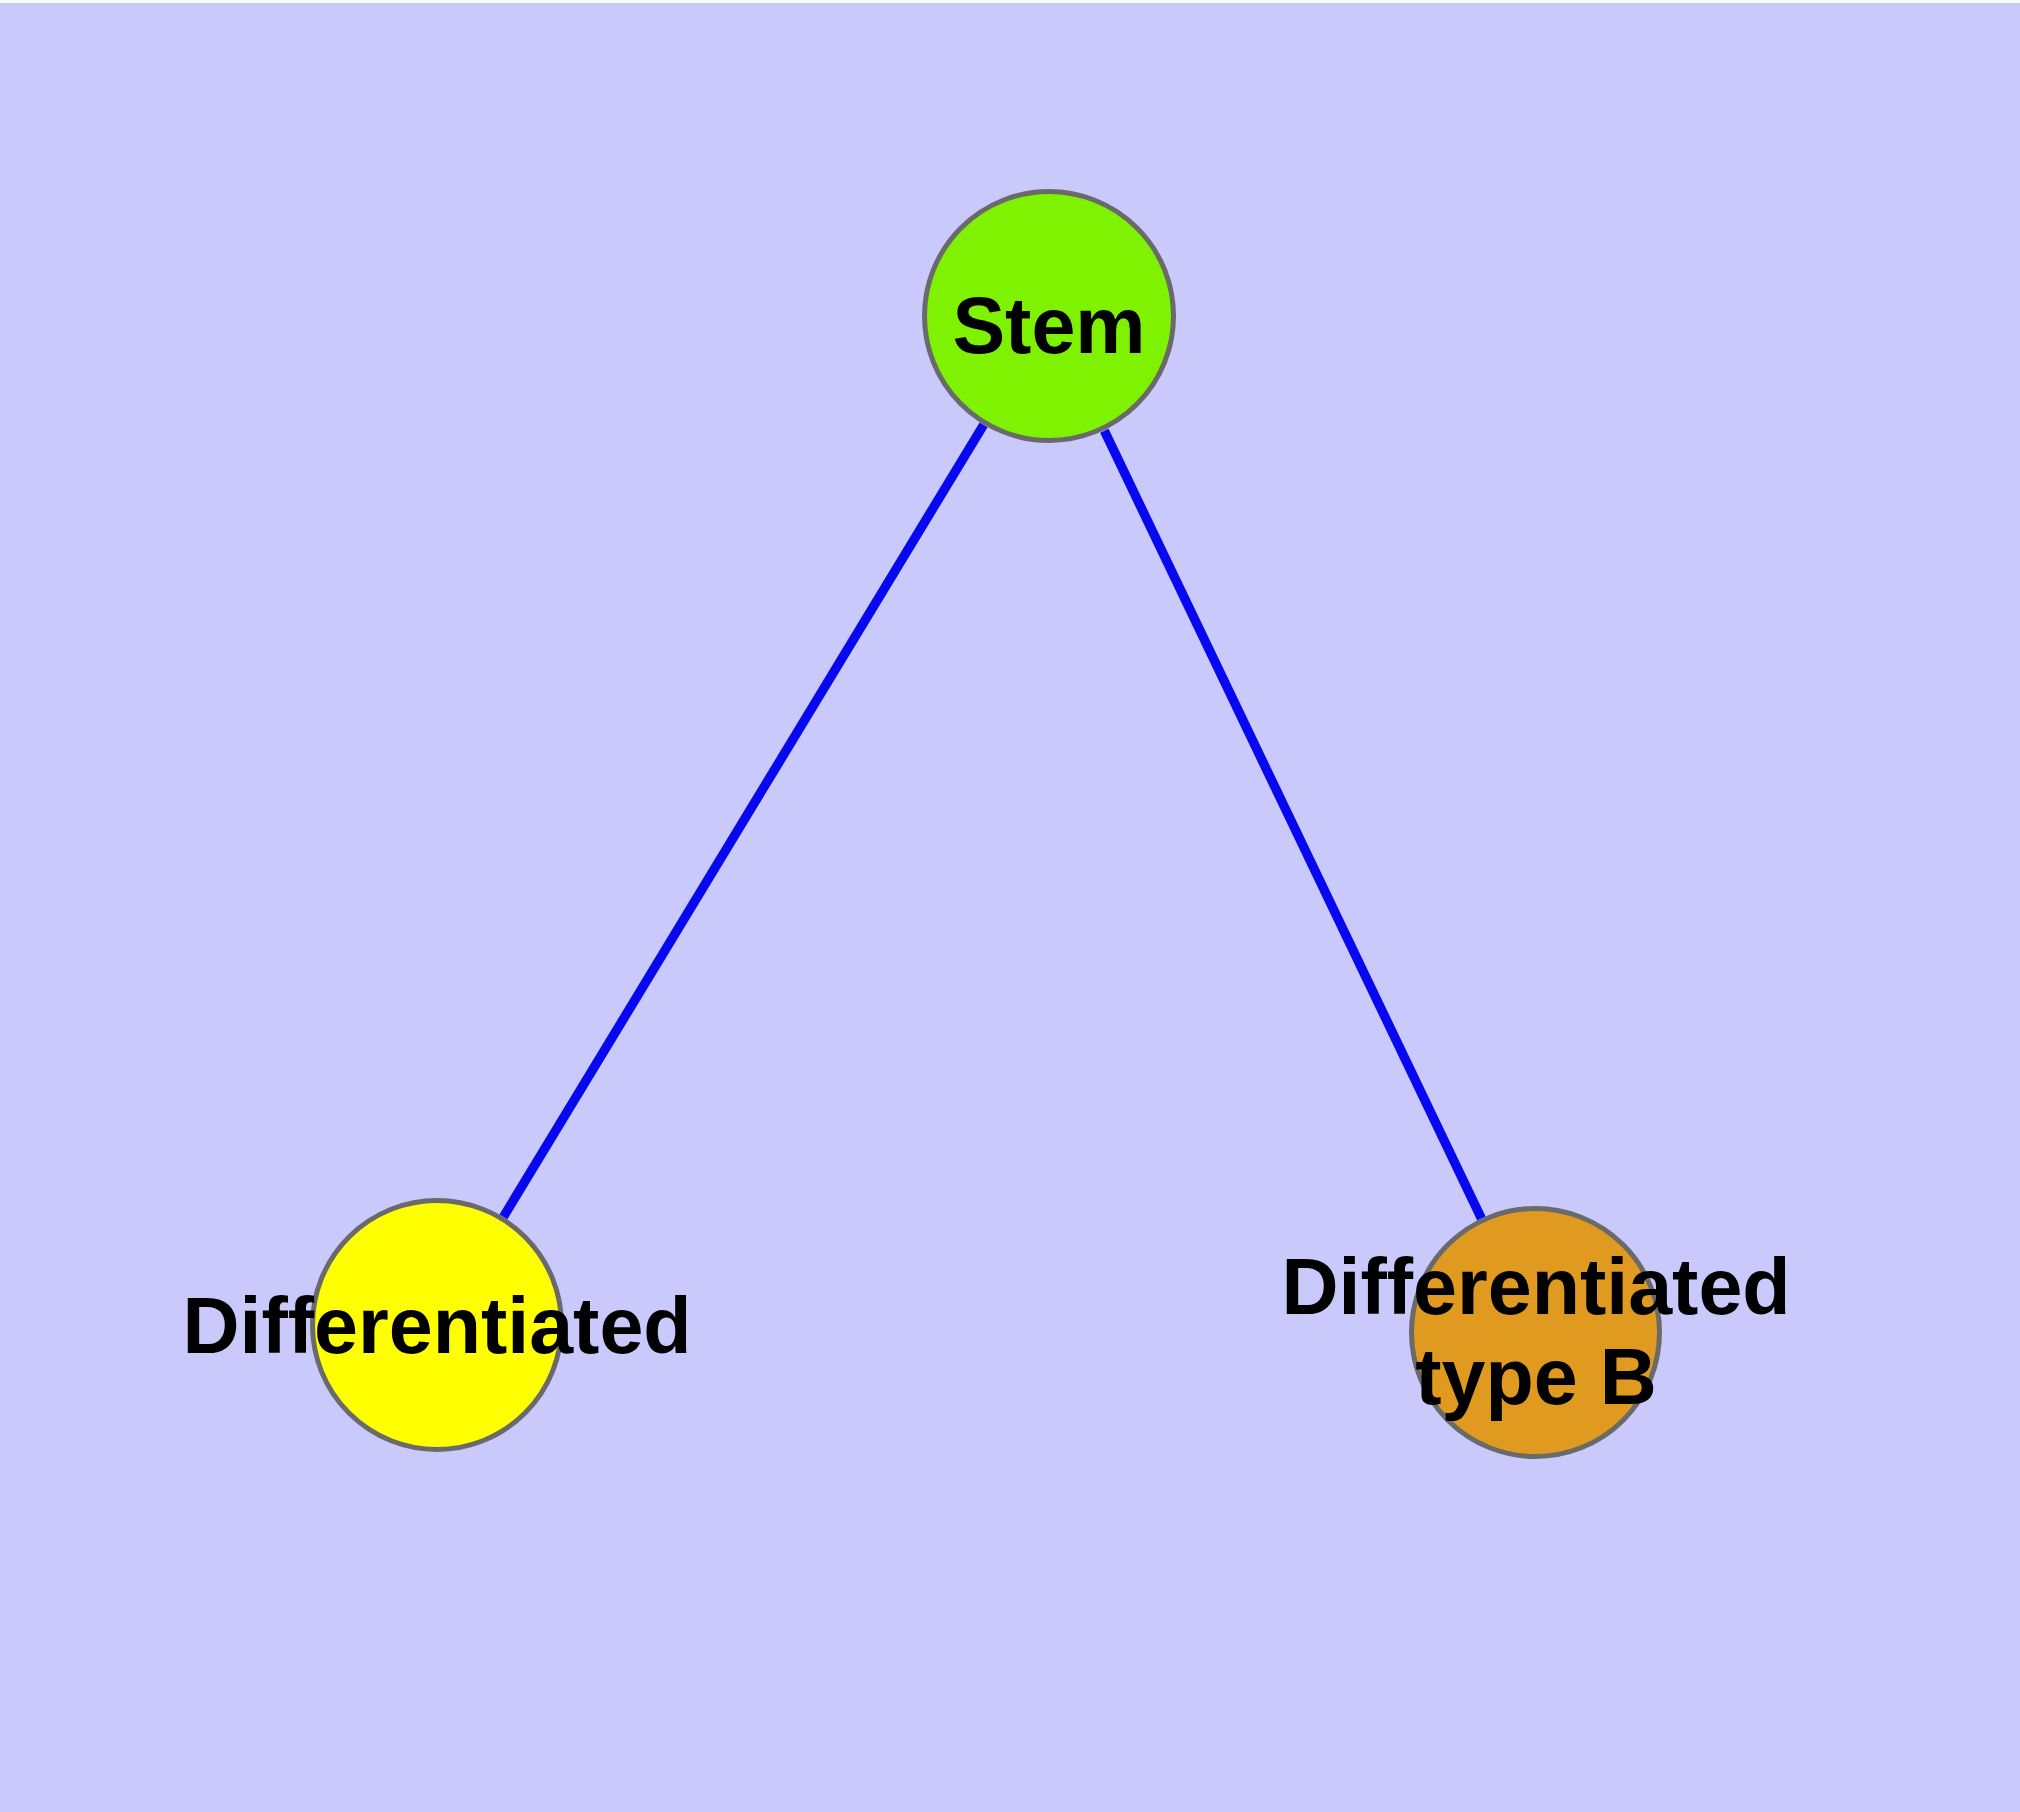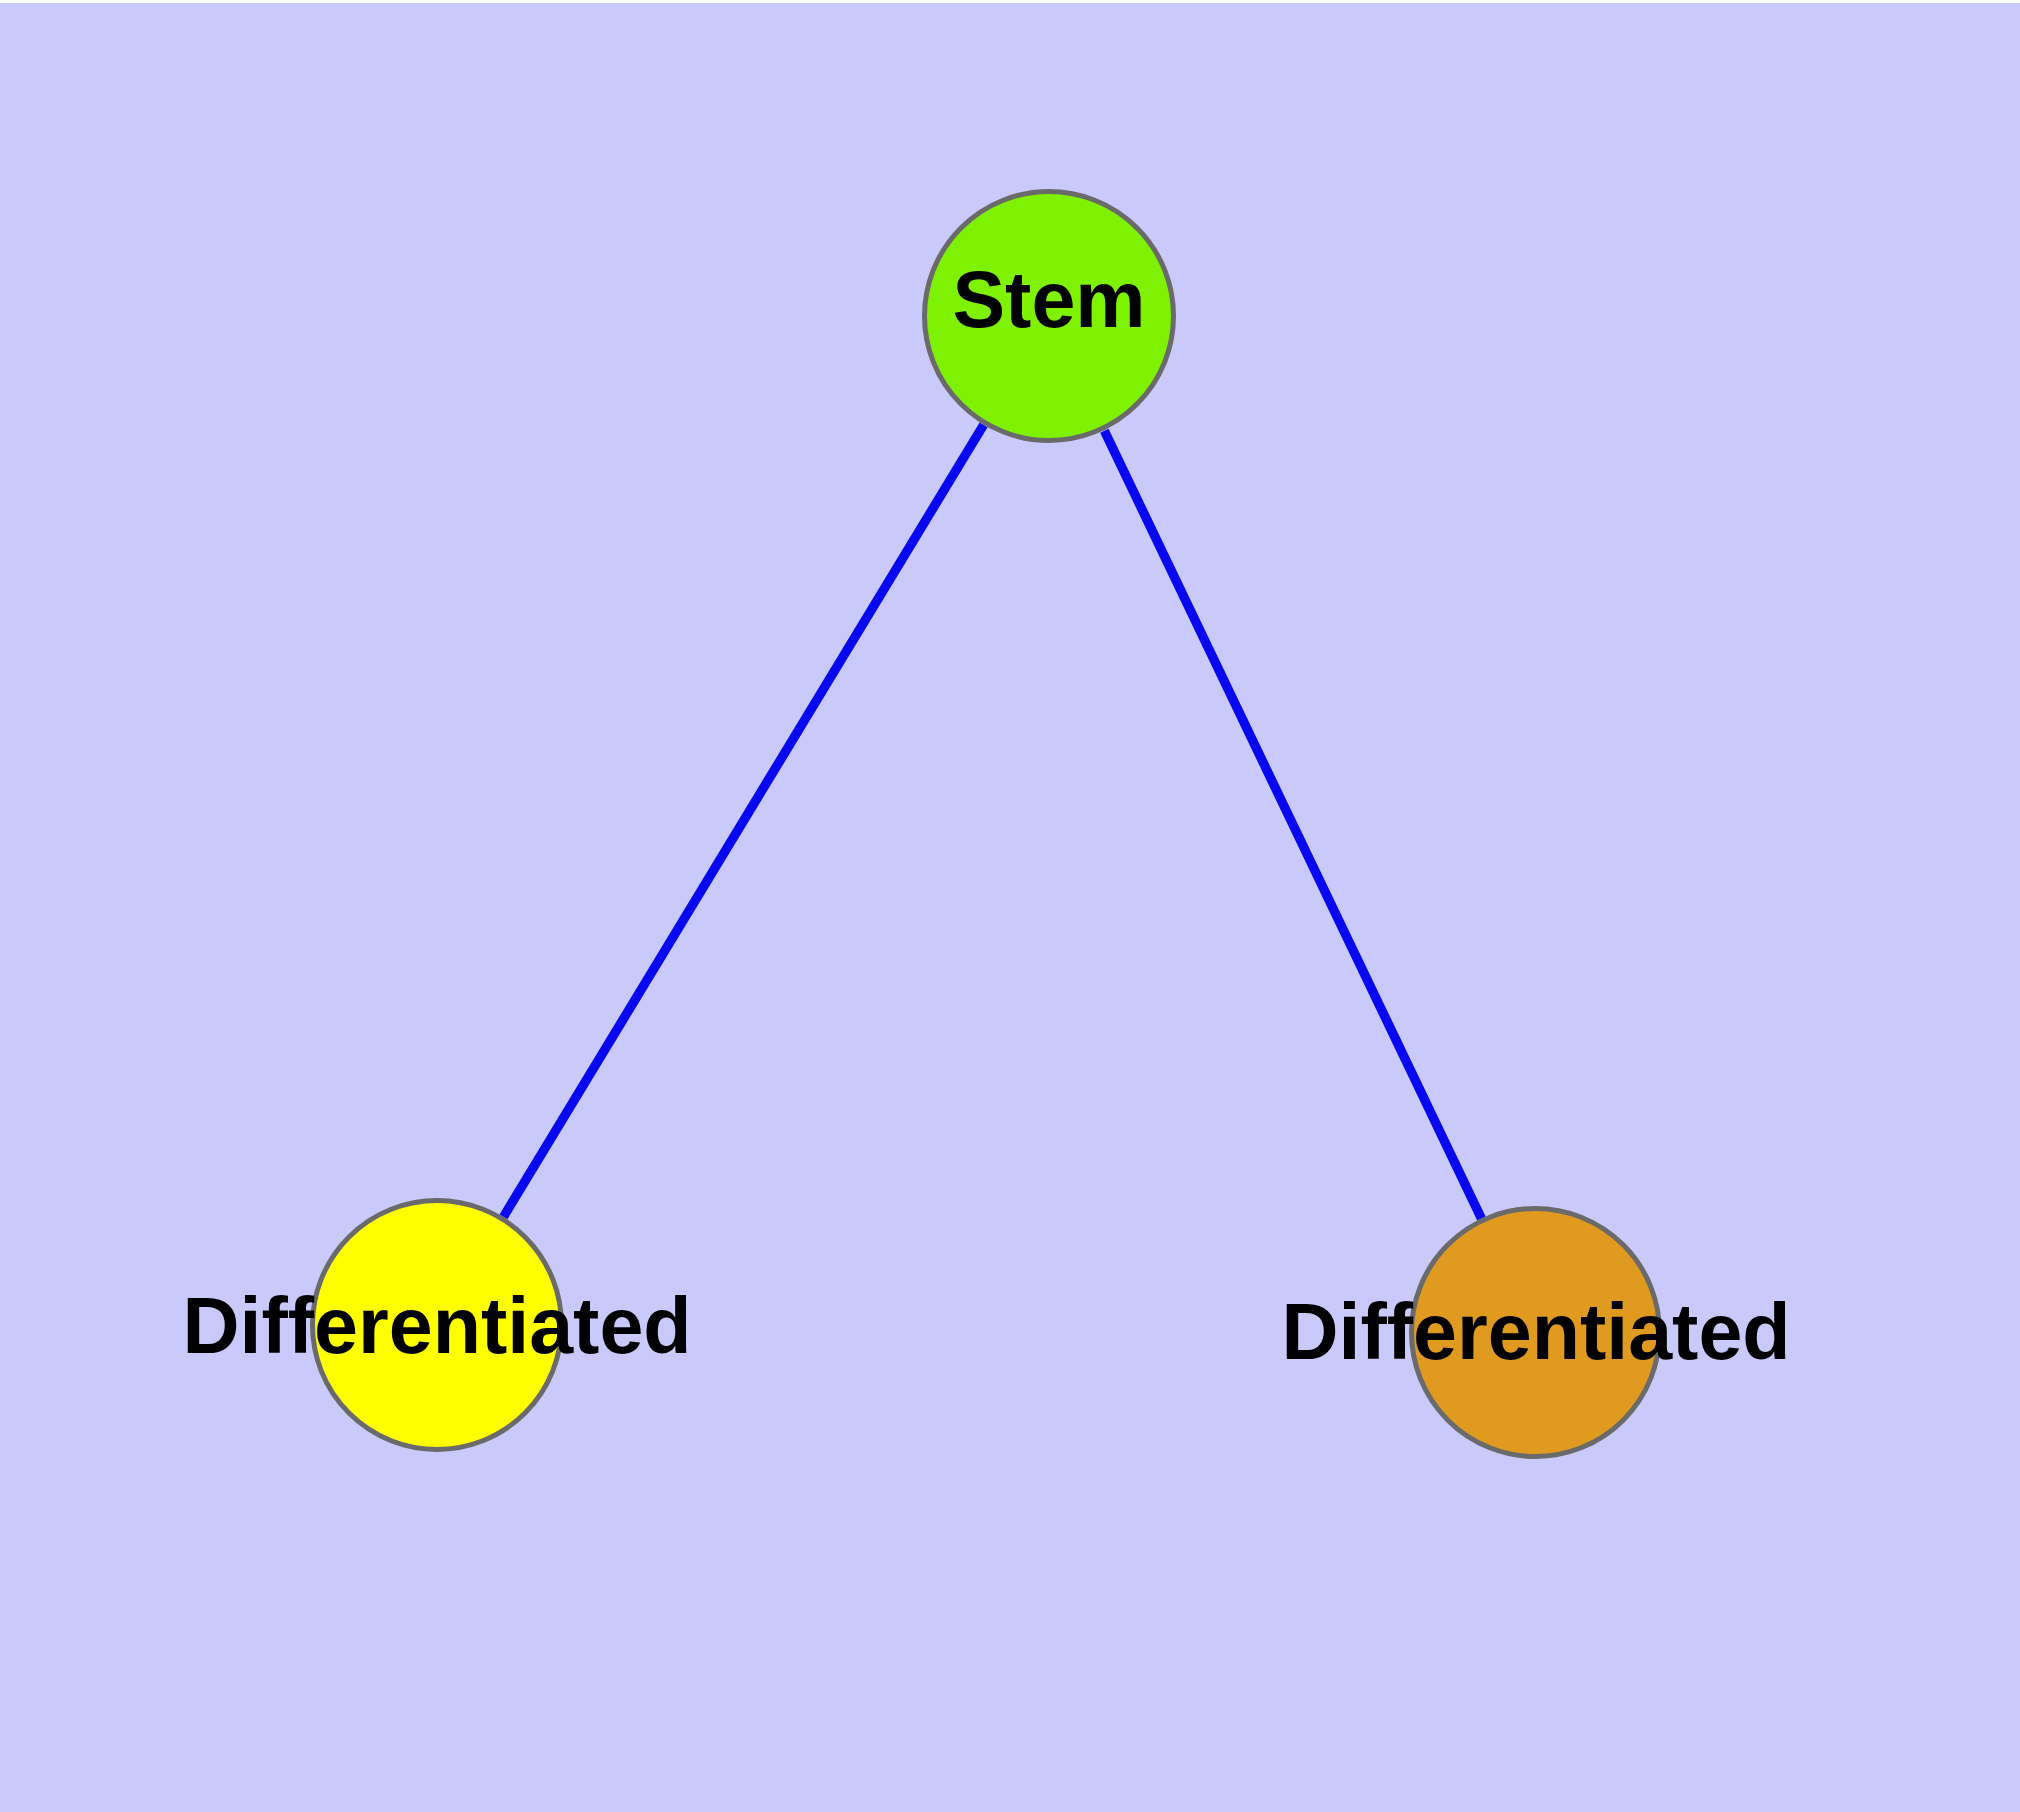--- a/index.html
+++ b/index.html
@@ -61,33 +61,34 @@
 
   <div class="top-strip" style="background: rgb(255, 255, 255);"></div>
 
   <svg class="edges-layer" width="2021" height="1812" viewBox="0 0 2384 2138">
     <line x1="1160.2404216138793" y1="501.2709942629773" x2="593.7595783861207" y2="1435.7290057370226" stroke="#0707f0" stroke-width="11"></line>
     <line x1="1302.770226287537" y1="508.29529846473326" x2="1747.6615752210466" y2="1437.6066701916984" stroke="#0707f0" stroke-width="11"></line>
   </svg>
 
   <div class="node">
     <div class="circle" style="left: 922px; top: 189px; width: 254px; height: 254px; background: rgb(126, 242, 1); border-color: rgb(106, 106, 106); border-width: 5.1px;"></div>
-    <div class="label" style="left: 1049px; top: 300px; color: rgb(0, 0, 0);">
+    <div class="label" style="left: 1049px; top: 326px; color: rgb(0, 0, 0);">
       <span class="line">Stem</span>
     </div>
   </div>
 
   <div class="node">
     <div class="circle" style="left: 310px; top: 1198px; width: 254px; height: 254px; background: rgb(255, 255, 0); border-color: rgb(106, 106, 106); border-width: 5.1px;"></div>
     <div class="label" style="left: 437px; top: 1326px; color: rgb(0, 0, 0);">
       <span class="line">Differentiated</span>
     </div>
   </div>
 
   <div class="node">
     <div class="circle" style="left: 1409px; top: 1206px; width: 253px; height: 253px; background: rgb(224, 154, 32); border-color: rgb(106, 106, 106); border-width: 5.1px;"></div>
     <div class="label" style="left: 1536px; top: 1332px; color: rgb(0, 0, 0);">
       <span class="line">Differentiated</span>
+      <span class="line">type B</span>
     </div>
   </div>
 
 </div>
 
 
 </body></html>

